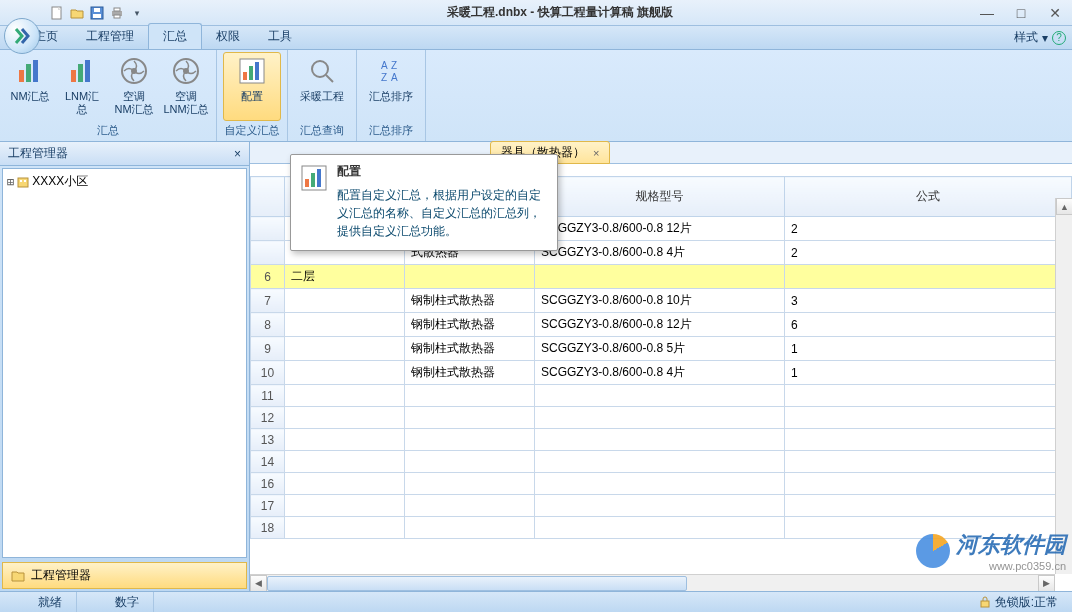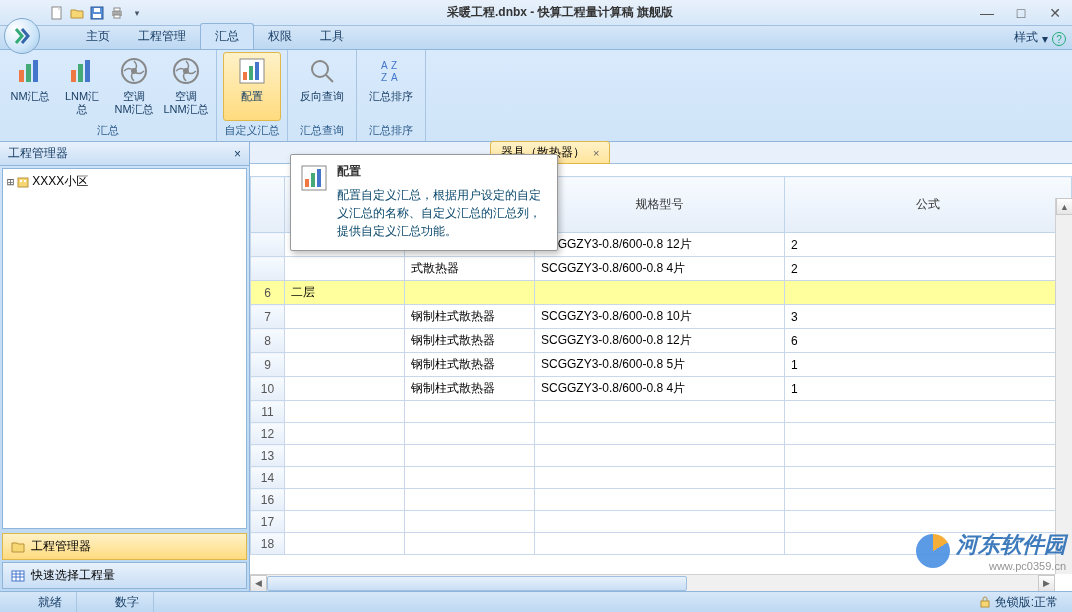--- a/index.html
+++ b/index.html
@@ -7,24 +7,24 @@
 
 .titlebar { height: 26px; background: linear-gradient(#e8f1fb,#d6e7f8); display: flex; align-items: center; border-bottom: 1px solid #9ebfe0; }
 .qat { display: flex; align-items: center; gap: 2px; padding: 0 4px; }
 .qat .icon { width: 18px; height: 18px; display: inline-flex; align-items: center; justify-content: center; }
 .title-text { flex: 1; text-align: center; font-size: 12px; color: #333; font-weight: bold; }
 .winbtns { display: flex; }
 .winbtn { width: 34px; height: 20px; display: flex; align-items: center; justify-content: center; font-size: 14px; color: #555; }
 
 .orb { position: absolute; left: 4px; top: 18px; width: 36px; height: 36px; border-radius: 50%; background: radial-gradient(circle at 30% 30%, #fff, #cde5f9 60%, #9ec7e8); border: 1px solid #7ea8cc; display: flex; align-items: center; justify-content: center; font-weight: bold; color: #3a6; z-index: 5; }
 
-.tabbar { height: 24px; background: linear-gradient(#d6e7f8,#bdd8f2); display: flex; align-items: flex-end; padding-left: 72px; border-bottom: 1px solid #8fb5da; position: relative; }
+.tabbar { height: 24px; background: linear-gradient(#d6e7f8,#bdd8f2); display: flex; align-items: flex-end; padding-left: 20px; border-bottom: 1px solid #8fb5da; position: relative; }
 .tab { padding: 4px 14px; font-size: 12px; color: #1a3f66; cursor: default; }
 .tab.active { background: #cfe4f8; border: 1px solid #8fb5da; border-bottom: none; border-radius: 3px 3px 0 0; }
-.tabbar-right { position: absolute; right: 6px; top: 3px; font-size: 12px; color: #1a3f66; display: flex; align-items: flex-end; gap: 4px; }
+.tabbar-right { position: absolute; right: 6px; top: 3px; font-size: 12px; color: #1a3f66; display: flex; align-items: center; gap: 4px; }
 
 .ribbon { height: 92px; background: linear-gradient(#d9eafc,#cfe4f8); border-bottom: 1px solid #8fb5da; display: flex; }
 .rgroup { border-right: 1px solid #a8c6e4; padding: 2px 6px 0; display: flex; flex-direction: column; }
 .rgroup-items { display: flex; gap: 4px; flex: 1; }
 .rgroup-label { text-align: center; font-size: 11px; color: #2a5a8a; padding: 2px 0 3px; }
 .rbtn { width: 48px; display: flex; flex-direction: column; align-items: center; padding: 2px 2px 0; border-radius: 3px; }
 .rbtn.hover { background: linear-gradient(#fff2c8,#ffdb7f); border: 1px solid #e0b84a; padding: 1px 1px 0; }
 .rbtn .ricon { width: 34px; height: 34px; display: flex; align-items: center; justify-content: center; font-size: 22px; }
 .rbtn .rlabel { font-size: 11px; color: #1a3f66; text-align: center; line-height: 1.15; padding-top: 2px; }
 
@@ -37,21 +37,21 @@
 .lower-tab { background: linear-gradient(#fff2c8,#ffdb7f); border: 1px solid #e0b84a; margin: 2px; padding: 4px 8px; font-size: 12px; display: flex; align-items: center; gap: 6px; }
 .lower-tab.inactive { background: linear-gradient(#e8f1fb,#c9def5); border-color: #8fb5da; }
 
 .mainarea { flex: 1; display: flex; flex-direction: column; position: relative; gap: 12px; }
 .doctab-strip { height: 22px; background: #e8f1fb; border-bottom: 1px solid #9ebfe0; display: flex; align-items: center; padding-left: 240px; }
 .doctab { background: linear-gradient(#fff2c8,#ffe49b); border: 1px solid #e0b84a; padding: 2px 10px; font-size: 12px; display: flex; align-items: center; gap: 8px; border-radius: 3px 3px 0 0; }
 .doctab .x { color: #666; font-size: 11px; }
 
 .grid { flex: 1; background: #fff; position: relative; overflow: hidden; }
 table.g { border-collapse: collapse; width: 100%; font-size: 12px; }
-table.g th { background: linear-gradient(#f7fbff,#e6eef9); border: 1px solid #c0d4ea; padding: 19px 6px; font-weight: normal; color: #333; height: 22px; }
+table.g th { background: linear-gradient(#f7fbff,#e6eef9); border: 1px solid #c0d4ea; padding: 11px 6px; font-weight: normal; color: #333; height: 22px; }
 table.g td { border: 1px solid #c8d8ea; padding: 3px 6px; height: 22px; }
 .rownum { background: linear-gradient(#f7fbff,#e6eef9); text-align: center; width: 34px; color: #555; }
 .cat-row td { background: #ffff9e; }
 .colA { width: 120px; }
 .colB { width: 130px; }
 .colC { width: 250px; }
 
 .tooltip { position: absolute; left: 290px; top: 154px; width: 268px; background: #fff; border: 1px solid #999; border-radius: 2px; box-shadow: 2px 3px 6px rgba(0,0,0,0.25); z-index: 20; padding: 8px 10px 10px 8px; }
 .tooltip-inner { display: flex; gap: 8px; }
 .tooltip-title { font-size: 12px; font-weight: bold; color: #333; margin-bottom: 6px; }
@@ -200,21 +200,21 @@
 
   <div class="rgroup">
     <div class="rgroup-items">
       <div class="rbtn" style="width:56px">
         <div class="ricon">
             <svg width="30" height="30">
               <circle cx="13" cy="13" r="8" fill="none" stroke="#888" stroke-width="2"></circle>
               <line x1="19" y1="19" x2="26" y2="26" stroke="#888" stroke-width="2"></line>
             </svg>
           </div>
-        <div class="rlabel">反向查询</div>
+        <div class="rlabel">采暖工程</div>
       </div>
     </div>
     <div class="rgroup-label">汇总查询</div>
   </div>
 
   <div class="rgroup">
     <div class="rgroup-items">
       <div class="rbtn" style="width:56px">
         <div class="ricon">
             <svg width="30" height="30">
@@ -251,32 +251,20 @@
       </div>
     </div>
     <div class="lower-tabs">
       <div class="lower-tab">
         <span>
             <svg width="14" height="12">
               <path d="M1 2 h5 l1 1 h6 v8 h-12 z" fill="#f7d774" stroke="#b8923a"></path>
             </svg>
           </span>
         <span>工程管理器</span>
-      </div>
-      <div class="lower-tab inactive">
-        <span>
-            <svg width="14" height="12">
-              <rect x="1" y="1" width="12" height="10" fill="#fff" stroke="#47c"></rect>
-              <line x1="1" y1="4" x2="13" y2="4" stroke="#47c"></line>
-              <line x1="1" y1="7" x2="13" y2="7" stroke="#47c"></line>
-              <line x1="5" y1="1" x2="5" y2="11" stroke="#47c"></line>
-              <line x1="9" y1="1" x2="9" y2="11" stroke="#47c"></line>
-            </svg>
-          </span>
-        <span>快速选择工程量</span>
       </div>
     </div>
   </div>
 
   <div class="mainarea">
     <div class="doctab-strip">
       <div class="doctab">
         <span>器具（散热器）</span>
         <span class="x">×</span>
       </div>

